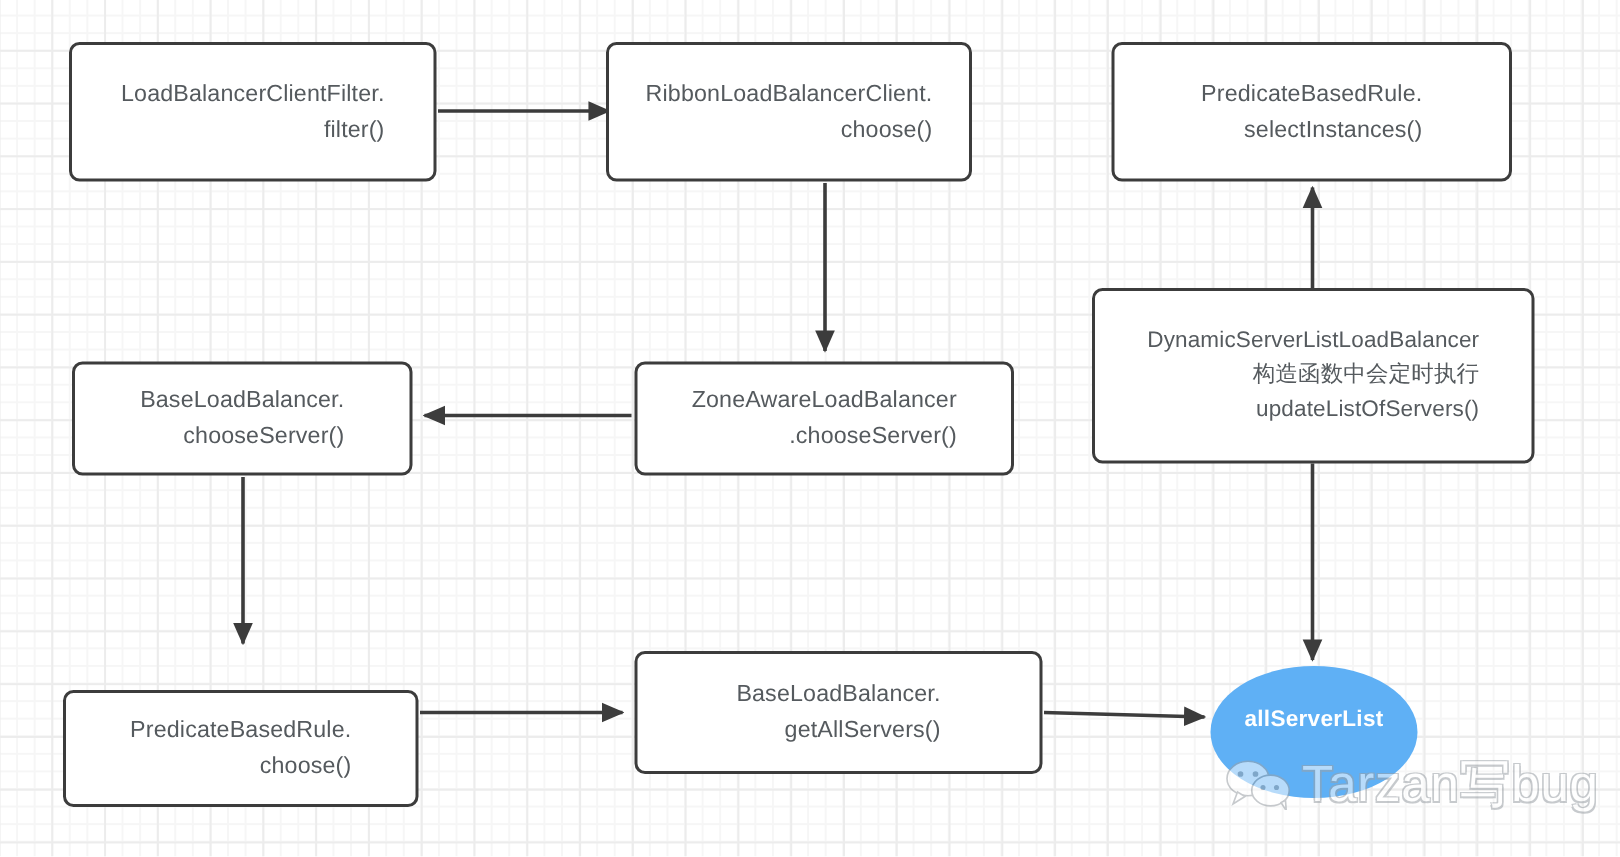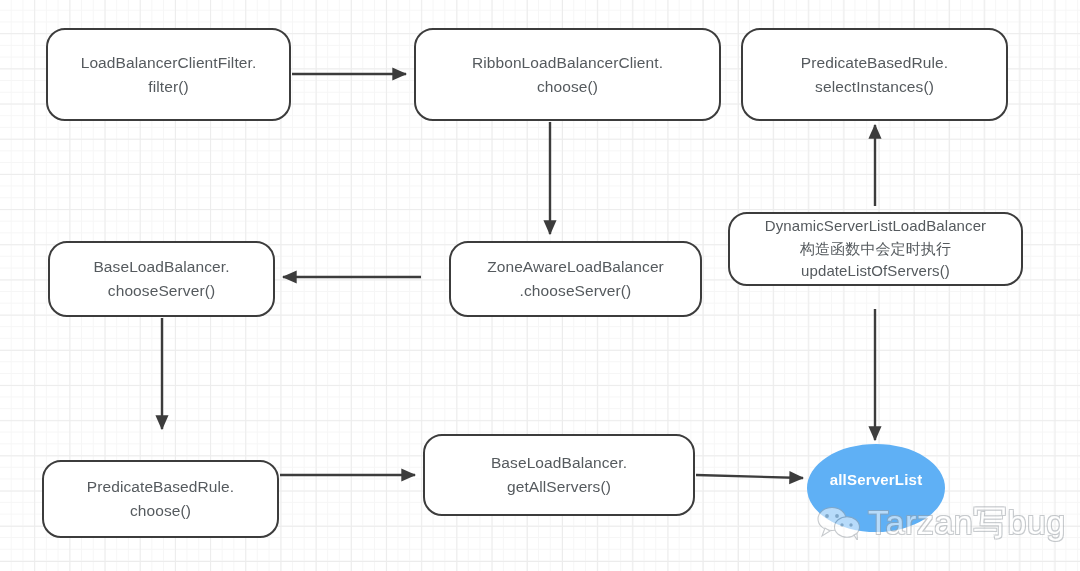--- a/index.html
+++ b/index.html
@@ -23,26 +23,26 @@
       35.2px 35.2px,
       11.73px 11.73px,
       11.73px 11.73px;
     background-position: -1px -2px, -1px -2px, -1px -2px, -1px -2px;
     font-family: "Liberation Sans", "DejaVu Sans", sans-serif;
   }
   .node {
     position: absolute;
     box-sizing: border-box;
     border: 2px solid #3c3c3c;
-    border-radius: 19px;
+    border-radius: 7px;
     background: #ffffff;
     display: flex;
     align-items: center;
     justify-content: center;
-    text-align: center;
+    text-align: right;
     color: #555a5e;
     font-size: 15.5px;
     line-height: 1.52;
     letter-spacing: 0.1px;
     white-space: pre-line;
     padding: 2px 20px;
   }
   .ellipse-node {
     position: absolute;
     box-sizing: border-box;
@@ -104,34 +104,34 @@
       <line x1="280" y1="475" x2="415" y2="475" marker-end="url(#arrow)"></line>
       <line x1="696" y1="475" x2="803" y2="478" marker-end="url(#arrow)"></line>
       <line x1="875" y1="206" x2="875" y2="125" marker-end="url(#arrow)"></line>
       <line x1="875" y1="309" x2="875" y2="440" marker-end="url(#arrow)"></line>
     </g>
   </svg>
 
   <div class="node" style="left:46px; top:28px; width:245px; height:93px;">LoadBalancerClientFilter.
 filter()</div>
 
-  <div class="node" style="left:414px; top:28px; width:307px; height:93px;">RibbonLoadBalancerClient.
+  <div class="node" style="left:404px; top:28px; width:244px; height:93px;">RibbonLoadBalancerClient.
 choose()</div>
 
   <div class="node" style="left:741px; top:28px; width:267px; height:93px;">PredicateBasedRule.
 selectInstances()</div>
 
-  <div class="node" style="left:728px; top:212px; width:295px; height:74px; font-size:15px;">DynamicServerListLoadBalancer
+  <div class="node" style="left:728px; top:192px; width:295px; height:117px; font-size:15px;">DynamicServerListLoadBalancer
 构造函数中会定时执行
 updateListOfServers()</div>
 
   <div class="node" style="left:48px; top:241px; width:227px; height:76px;">BaseLoadBalancer.
 chooseServer()</div>
 
-  <div class="node" style="left:423px; top:241px; width:253px; height:76px;margin-left:26px;">ZoneAwareLoadBalancer
+  <div class="node" style="left:423px; top:241px; width:253px; height:76px;">ZoneAwareLoadBalancer
 .chooseServer()</div>
 
   <div class="node" style="left:42px; top:436px; width:237px; height:78px;margin-top:24px;">PredicateBasedRule.
 choose()</div>
 
   <div class="node" style="left:423px; top:434px; width:272px; height:82px;">BaseLoadBalancer.
 getAllServers()</div>
 
   <div class="ellipse-node" style="left:807px; top:444px; width:138px; height:88px; background:#5fb0f5;">
     <span style="transform:translateY(-9px);text-align:right;">allServerList</span>

